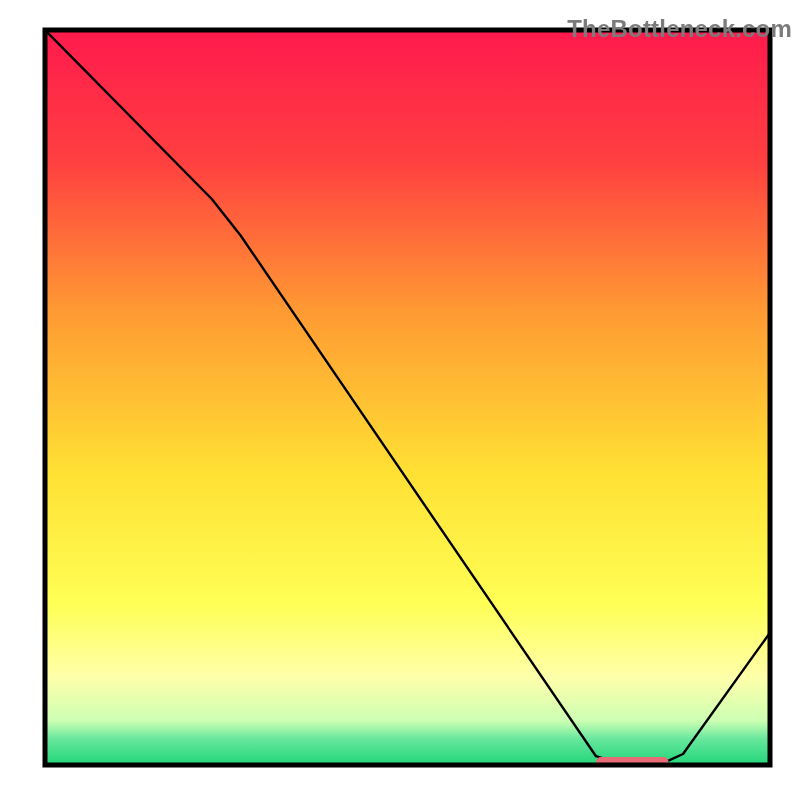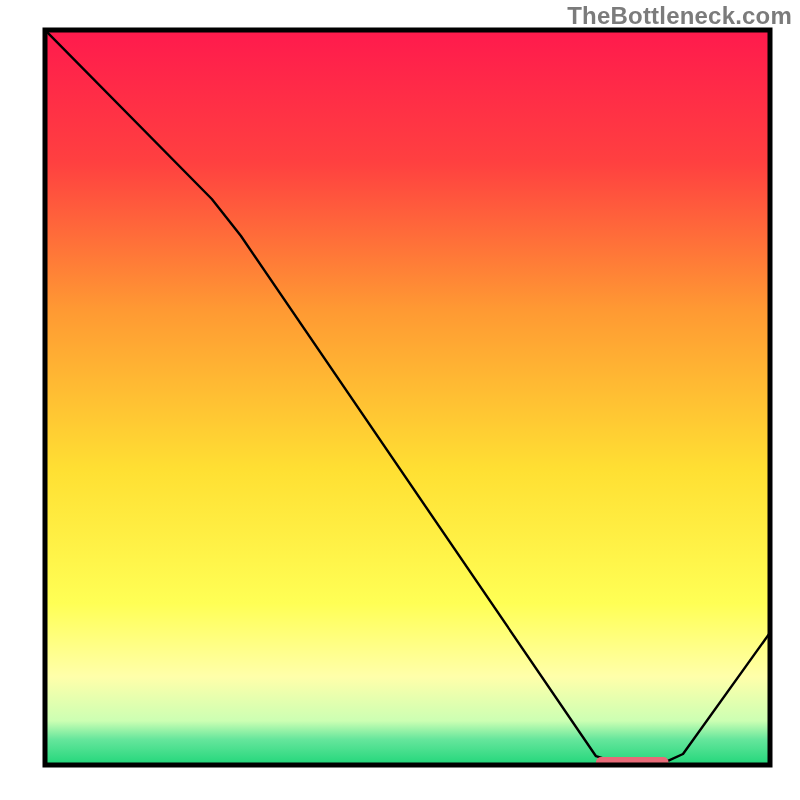--- a/index.html
+++ b/index.html
@@ -11,21 +11,21 @@
     font-family: Arial, Helvetica, sans-serif;
     overflow: hidden;
   }
   .frame {
     position: relative;
     width: 800px;
     height: 800px;
   }
   .watermark {
     position: absolute;
-    top: 2px;
+    top: 15px;
     right: 8px;
     font-size: 24px;
     font-weight: 600;
     color: #7b7b7b;
     letter-spacing: 0.2px;
     user-select: none;
   }
   svg {
     display: block;
   }

